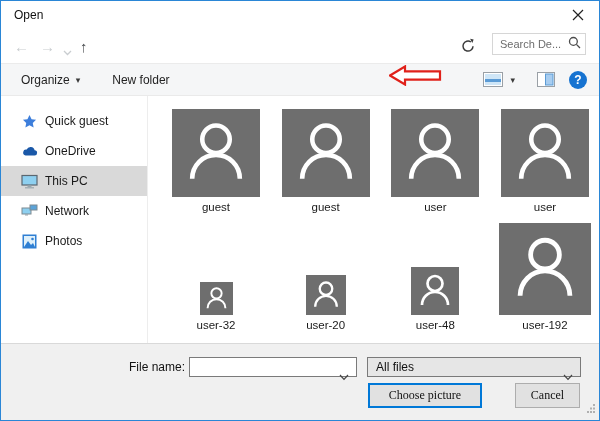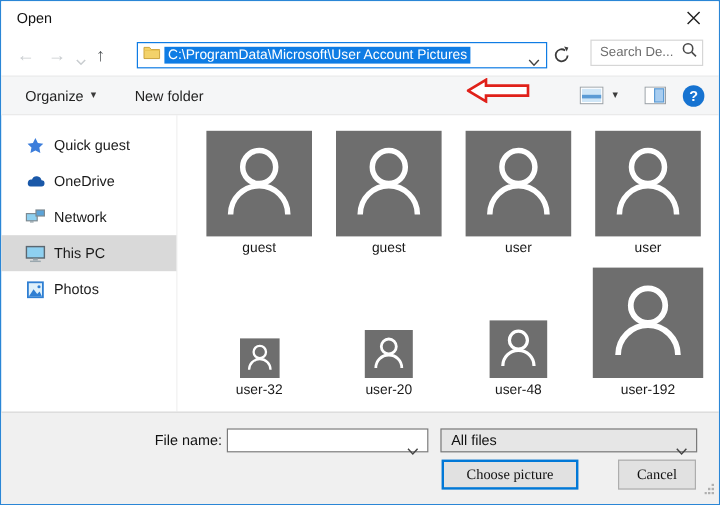--- a/index.html
+++ b/index.html
@@ -63,21 +63,21 @@
     display:flex; align-items:center; justify-content:center;
   }
   
   .bodyarea { flex:1 1 auto; display:flex; min-height:0; }
   .sidebar { width:147px; flex:0 0 147px; border-right:1px solid #ededed; padding-top:10px; }
   .side-item { height:30px; display:flex; align-items:center; }
   .side-item.selected { background:#d9d9d9; }
   .sicon { margin-left:20px; width:17px; display:flex; justify-content:center; }
   .slabel { margin-left:7px; font-size:12px; color:#1a1a1a; }
   .filearea { flex:1; padding:13px 0 0 14px; background:#fff; }
-  .filerow { display:flex; }
+  .filerow { display:flex;justify-content:space-between; }
   .filerow.row2 { margin-top:10px; align-items:flex-end; }
   .file-item { width:108px; display:flex; flex-direction:column; align-items:center; }
   .tile { background:#6e6e6e; display:flex; align-items:center; justify-content:center; }
   .tile svg { width:100%; height:100%; }
   .fname { margin-top:4px; font-size:11.5px; color:#1a1a1a; text-align:center; }
   
   .footer {
     flex:1 1 auto; background:#f0f0f0; border-top:1px solid #d9d9d9;
     position:relative; padding-top:13px;
   }
@@ -118,34 +118,20 @@
   <div class="navbar">
     <span class="nav-glyph nav-back">←</span>
     <span class="nav-glyph nav-fwd">→</span>
     <span class="nav-chev">
       <svg width="9" height="6" viewBox="0 0 9 6">
           <polyline points="1,1 4.5,4.5 8,1" fill="none" stroke="#c9cdd0" stroke-width="1.3"></polyline>
         </svg>
     </span>
     <span class="nav-glyph nav-up">↑</span>
 
-    <div class="addressbar">
-      <span class="folder-ico">
-        <svg width="15" height="13" viewBox="0 0 15 13">
-            <path d="M1 2.5 h4.6 l1.4 1.8 H14 v7.5 H1 z" fill="#f3d26a" stroke="#caa23c" stroke-width="0.8"></path>
-            <path d="M1 5 h13" stroke="#e8c253" stroke-width="0.8"></path>
-          </svg>
-      </span>
-      <span class="addr-path">C:\ProgramData\Microsoft\User Account Pictures</span>
-      <span class="addr-chev">
-        <svg width="10" height="7" viewBox="0 0 10 7">
-            <polyline points="1,1 5,5.3 9,1" fill="none" stroke="#444" stroke-width="1.2"></polyline>
-          </svg>
-      </span>
-    </div>
 
     <svg class="red-arrow" width="53" height="21" viewBox="0 0 53 21">
       <polygon points="1,10.5 16,1.5 16,6.3 51,6.3 51,14.7 16,14.7 16,19.5" fill="#ffffff" stroke="#e0211a" stroke-width="2.2" stroke-linejoin="miter"></polygon>
     </svg>
 
     <span class="refresh-btn">
       <svg width="16" height="16" viewBox="0 0 16 16">
           <path d="M13 8.2 a5 5 0 1 1 -2.1-4.2" fill="none" stroke="#3b3b3b" stroke-width="1.5"></path>
           <polygon points="10.1,0.8 13.6,1.6 12.3,4.9" fill="#3b3b3b"></polygon>
         </svg>
@@ -200,39 +186,39 @@
         <span class="slabel">Quick guest</span>
       </div>
       <div class="side-item">
         <span class="sicon">
           <svg width="16" height="12" viewBox="0 0 16 12">
               <path d="M3.6 10.5 h8.8 a2.6 2.6 0 0 0 0.2-5.2 4.1 4.1 0 0 0-7.9-0.7 3 3 0 0 0-1.1 5.9 z" fill="#1a58a8"></path>
             </svg>
         </span>
         <span class="slabel">OneDrive</span>
       </div>
+      <div class="side-item selected">
+        <span class="sicon">
+          <svg width="17" height="15" viewBox="0 0 17 15">
+              <rect x="1" y="1.5" width="15" height="9.5" fill="#8ed0f0" stroke="#5b6770" stroke-width="1.2"></rect>
+              <rect x="6.5" y="11.5" width="4" height="1.6" fill="#9aa7ae"></rect>
+              <rect x="4" y="13.2" width="9" height="1.2" fill="#9aa7ae"></rect>
+            </svg>
+        </span>
+        <span class="slabel">This PC</span>
+      </div>
       <div class="side-item">
         <span class="sicon">
           <svg width="17" height="14" viewBox="0 0 17 14">
               <rect x="1" y="4" width="9" height="6" fill="#8ed0f0" stroke="#7d8a92" stroke-width="1"></rect>
               <rect x="4" y="10.3" width="3" height="1.2" fill="#9aa7ae"></rect>
               <rect x="9" y="1" width="7" height="5" fill="#5ba3d8" stroke="#7d8a92" stroke-width="1"></rect>
             </svg>
         </span>
         <span class="slabel">Network</span>
-      </div>
-      <div class="side-item selected">
-        <span class="sicon">
-          <svg width="17" height="15" viewBox="0 0 17 15">
-              <rect x="1" y="1.5" width="15" height="9.5" fill="#8ed0f0" stroke="#5b6770" stroke-width="1.2"></rect>
-              <rect x="6.5" y="11.5" width="4" height="1.6" fill="#9aa7ae"></rect>
-              <rect x="4" y="13.2" width="9" height="1.2" fill="#9aa7ae"></rect>
-            </svg>
-        </span>
-        <span class="slabel">This PC</span>
       </div>
       <div class="side-item">
         <span class="sicon">
           <svg width="15" height="15" viewBox="0 0 15 15">
               <rect x="0.5" y="0.5" width="14" height="14" fill="#2f7fd3"></rect>
               <rect x="2" y="2" width="11" height="11" fill="#dff0fa"></rect>
               <polygon points="2,13 6,7 9,11 11,9 13,13" fill="#2f7fd3"></polygon>
               <circle cx="10.5" cy="5" r="1.3" fill="#2f7fd3"></circle>
             </svg>
         </span>

